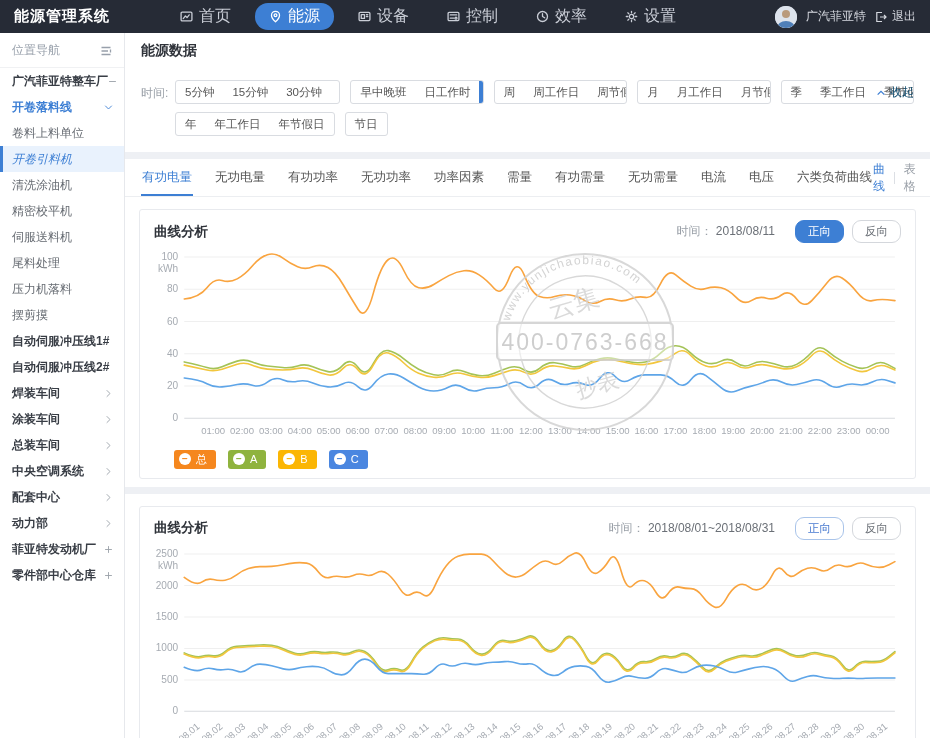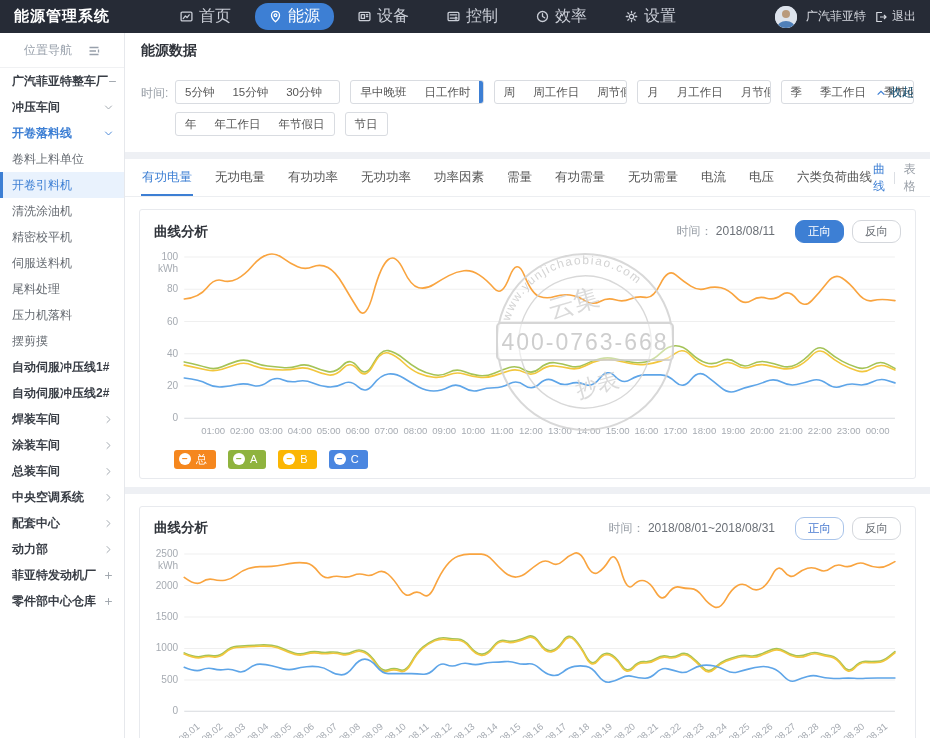--- a/index.html
+++ b/index.html
@@ -14,29 +14,29 @@
   .nav-item.active{background:#3d7fd4;color:#fff;}
   .nav-item svg{width:13px;height:13px;flex:none;}
   .user-area{display:flex;align-items:center;gap:9px;color:#d6d9e0;font-size:12px;white-space:nowrap;}
   .avatar{width:22px;height:22px;border-radius:50%;overflow:hidden;background:#cfd6e2;flex:none;}
   .logout{display:flex;align-items:center;gap:5px;cursor:pointer;}
   .logout svg{width:12px;height:12px;}
   
   .layout{display:flex;height:705px;}
   aside{width:125px;background:#fff;border-right:1px solid #e6e8ec;flex:none;overflow:hidden;}
   .side-head{display:flex;justify-content:space-between;align-items:center;
-             padding:9px 24px 8px;color:#98a0ab;border-bottom:1px solid #f0f1f3;}
+             padding:9px 12px 8px;color:#98a0ab;border-bottom:1px solid #f0f1f3;}
   .side-head svg{width:12px;height:12px;cursor:pointer;}
   .side-item{position:relative;display:flex;justify-content:space-between;align-items:center;
              padding:6px 11px 6px 12px;color:#666b72;cursor:pointer;line-height:14px;white-space:nowrap;}
   .side-item.lvl0 .lbl{font-weight:700;color:#383d45;}
   .side-item.hl .lbl{color:#3d7fd4 !important;}
   .side-item.hl .sfx{color:#3d7fd4;}
   .side-item.active{background:#e9f2fd;}
-  .side-item.active .lbl{color:#3d7fd4;}
+  .side-item.active .lbl{color:#3d7fd4;font-style:italic;}
   .side-item.active::before{content:'';position:absolute;left:0;top:0;bottom:0;width:3px;background:#3d7fd4;}
   .sfx{color:#9aa0a8;display:flex;align-items:center;font-size:12px;}
   .sfx svg{width:9px;height:9px;}
   main{flex:1;display:flex;flex-direction:column;gap:7px;overflow:hidden;}
   .card{background:#fff;}
   
   .filter-card{padding:9px 16px 8px;}
   .card-title{font-size:14px;font-weight:700;color:#2f333a;margin-bottom:20px;}
   .filter-rows{position:relative;padding-left:34px;}
   .time-label{position:absolute;left:0;top:5px;color:#9aa0a8;}
@@ -156,28 +156,20 @@
     </div>
     <div id="side-items">
         <div class="side-item lvl0">
           <span class="lbl">广汽菲亚特整车厂</span>
           <span class="sfx">
             <svg width="13" height="13" viewBox="0 0 12 12" fill="none" stroke="currentColor" stroke-width="1.2" stroke-linecap="round" stroke-linejoin="round">
               <path d="M2 6 H10"></path>
             </svg>
           </span>
         </div>
-        <div class="side-item lvl0">
-          <span class="lbl">冲压车间</span>
-          <span class="sfx">
-            <svg width="13" height="13" viewBox="0 0 12 12" fill="none" stroke="currentColor" stroke-width="1.2" stroke-linecap="round" stroke-linejoin="round">
-              <path d="M2 4 L6 8 L10 4"></path>
-            </svg>
-          </span>
-        </div>
         <div class="side-item lvl0 hl">
           <span class="lbl">开卷落料线</span>
           <span class="sfx">
             <svg width="13" height="13" viewBox="0 0 12 12" fill="none" stroke="currentColor" stroke-width="1.2" stroke-linecap="round" stroke-linejoin="round">
               <path d="M2 4 L6 8 L10 4"></path>
             </svg>
           </span>
         </div>
         <div class="side-item lvl1">
           <span class="lbl">卷料上料单位</span>

